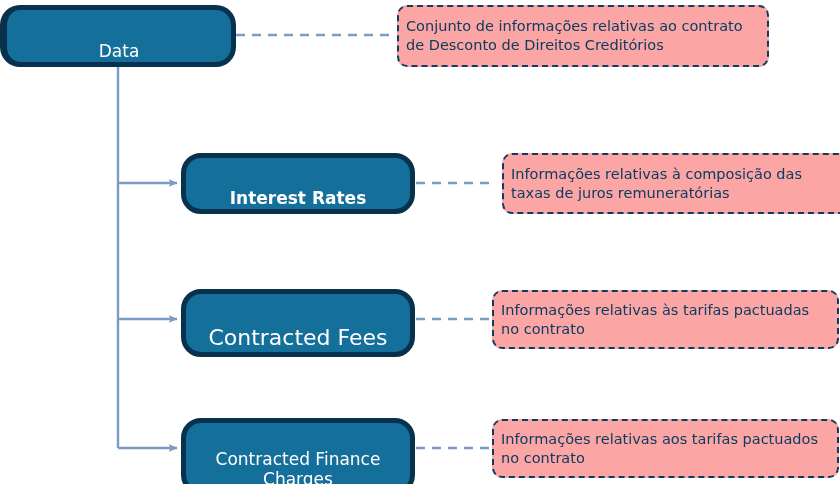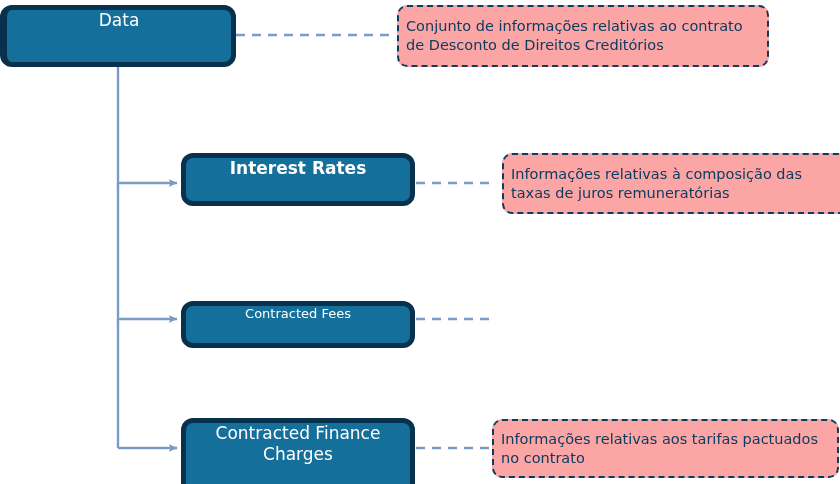--- a/index.html
+++ b/index.html
@@ -27,23 +27,23 @@
     height: 484px;
     pointer-events: none;
   }
 
   
   .node {
     position: absolute;
     box-sizing: border-box;
     background: #156f9b;
     border: 5px solid #07314d;
-    border-radius: 12px;
+    border-radius: 20px;
     display: flex;
-    align-items: flex-start;
+    align-items: flex-end;
     justify-content: center;
     text-align: center;
     color: #ffffff;
     line-height: 1.22;
   }
   .node-label {
     display: block;
     padding: 0 8px;
     white-space: pre-line;
   }
@@ -53,30 +53,30 @@
     top: 5px;
     width: 236px;
     height: 62px;
     font-size: 17px;
     border-left-width: 7px;
   }
   #node-interest-rates {
     left: 181px;
     top: 153px;
     width: 234px;
-    height: 53px;
+    height: 61px;
     font-size: 17px;
     font-weight: bold;
   }
   #node-contracted-fees {
     left: 181px;
-    top: 301px;
+    top: 289px;
     width: 234px;
-    height: 47px;
-    font-size: 13px;
+    height: 68px;
+    font-size: 22px;
   }
   #node-contracted-finance-charges {
     left: 181px;
     top: 418px;
     width: 234px;
     height: 77px;
     font-size: 17px;
   }
 
   
@@ -158,20 +158,23 @@
   <div class="node" id="node-interest-rates">
     <span class="node-label">Interest Rates</span>
   </div>
   <div class="note" id="note-interest-rates">
     <span class="note-label">Informações relativas à composição das taxas de juros remuneratórias</span>
   </div>
 
   <div class="node" id="node-contracted-fees">
     <span class="node-label">Contracted Fees</span>
   </div>
+  <div class="note" id="note-contracted-fees">
+    <span class="note-label">Informações relativas às tarifas pactuadas no contrato</span>
+  </div>
 
   <div class="node" id="node-contracted-finance-charges">
     <span class="node-label">Contracted Finance Charges</span>
   </div>
   <div class="note" id="note-contracted-finance-charges">
     <span class="note-label">Informações relativas aos tarifas pactuados no contrato</span>
   </div>
 
 </div>
 

